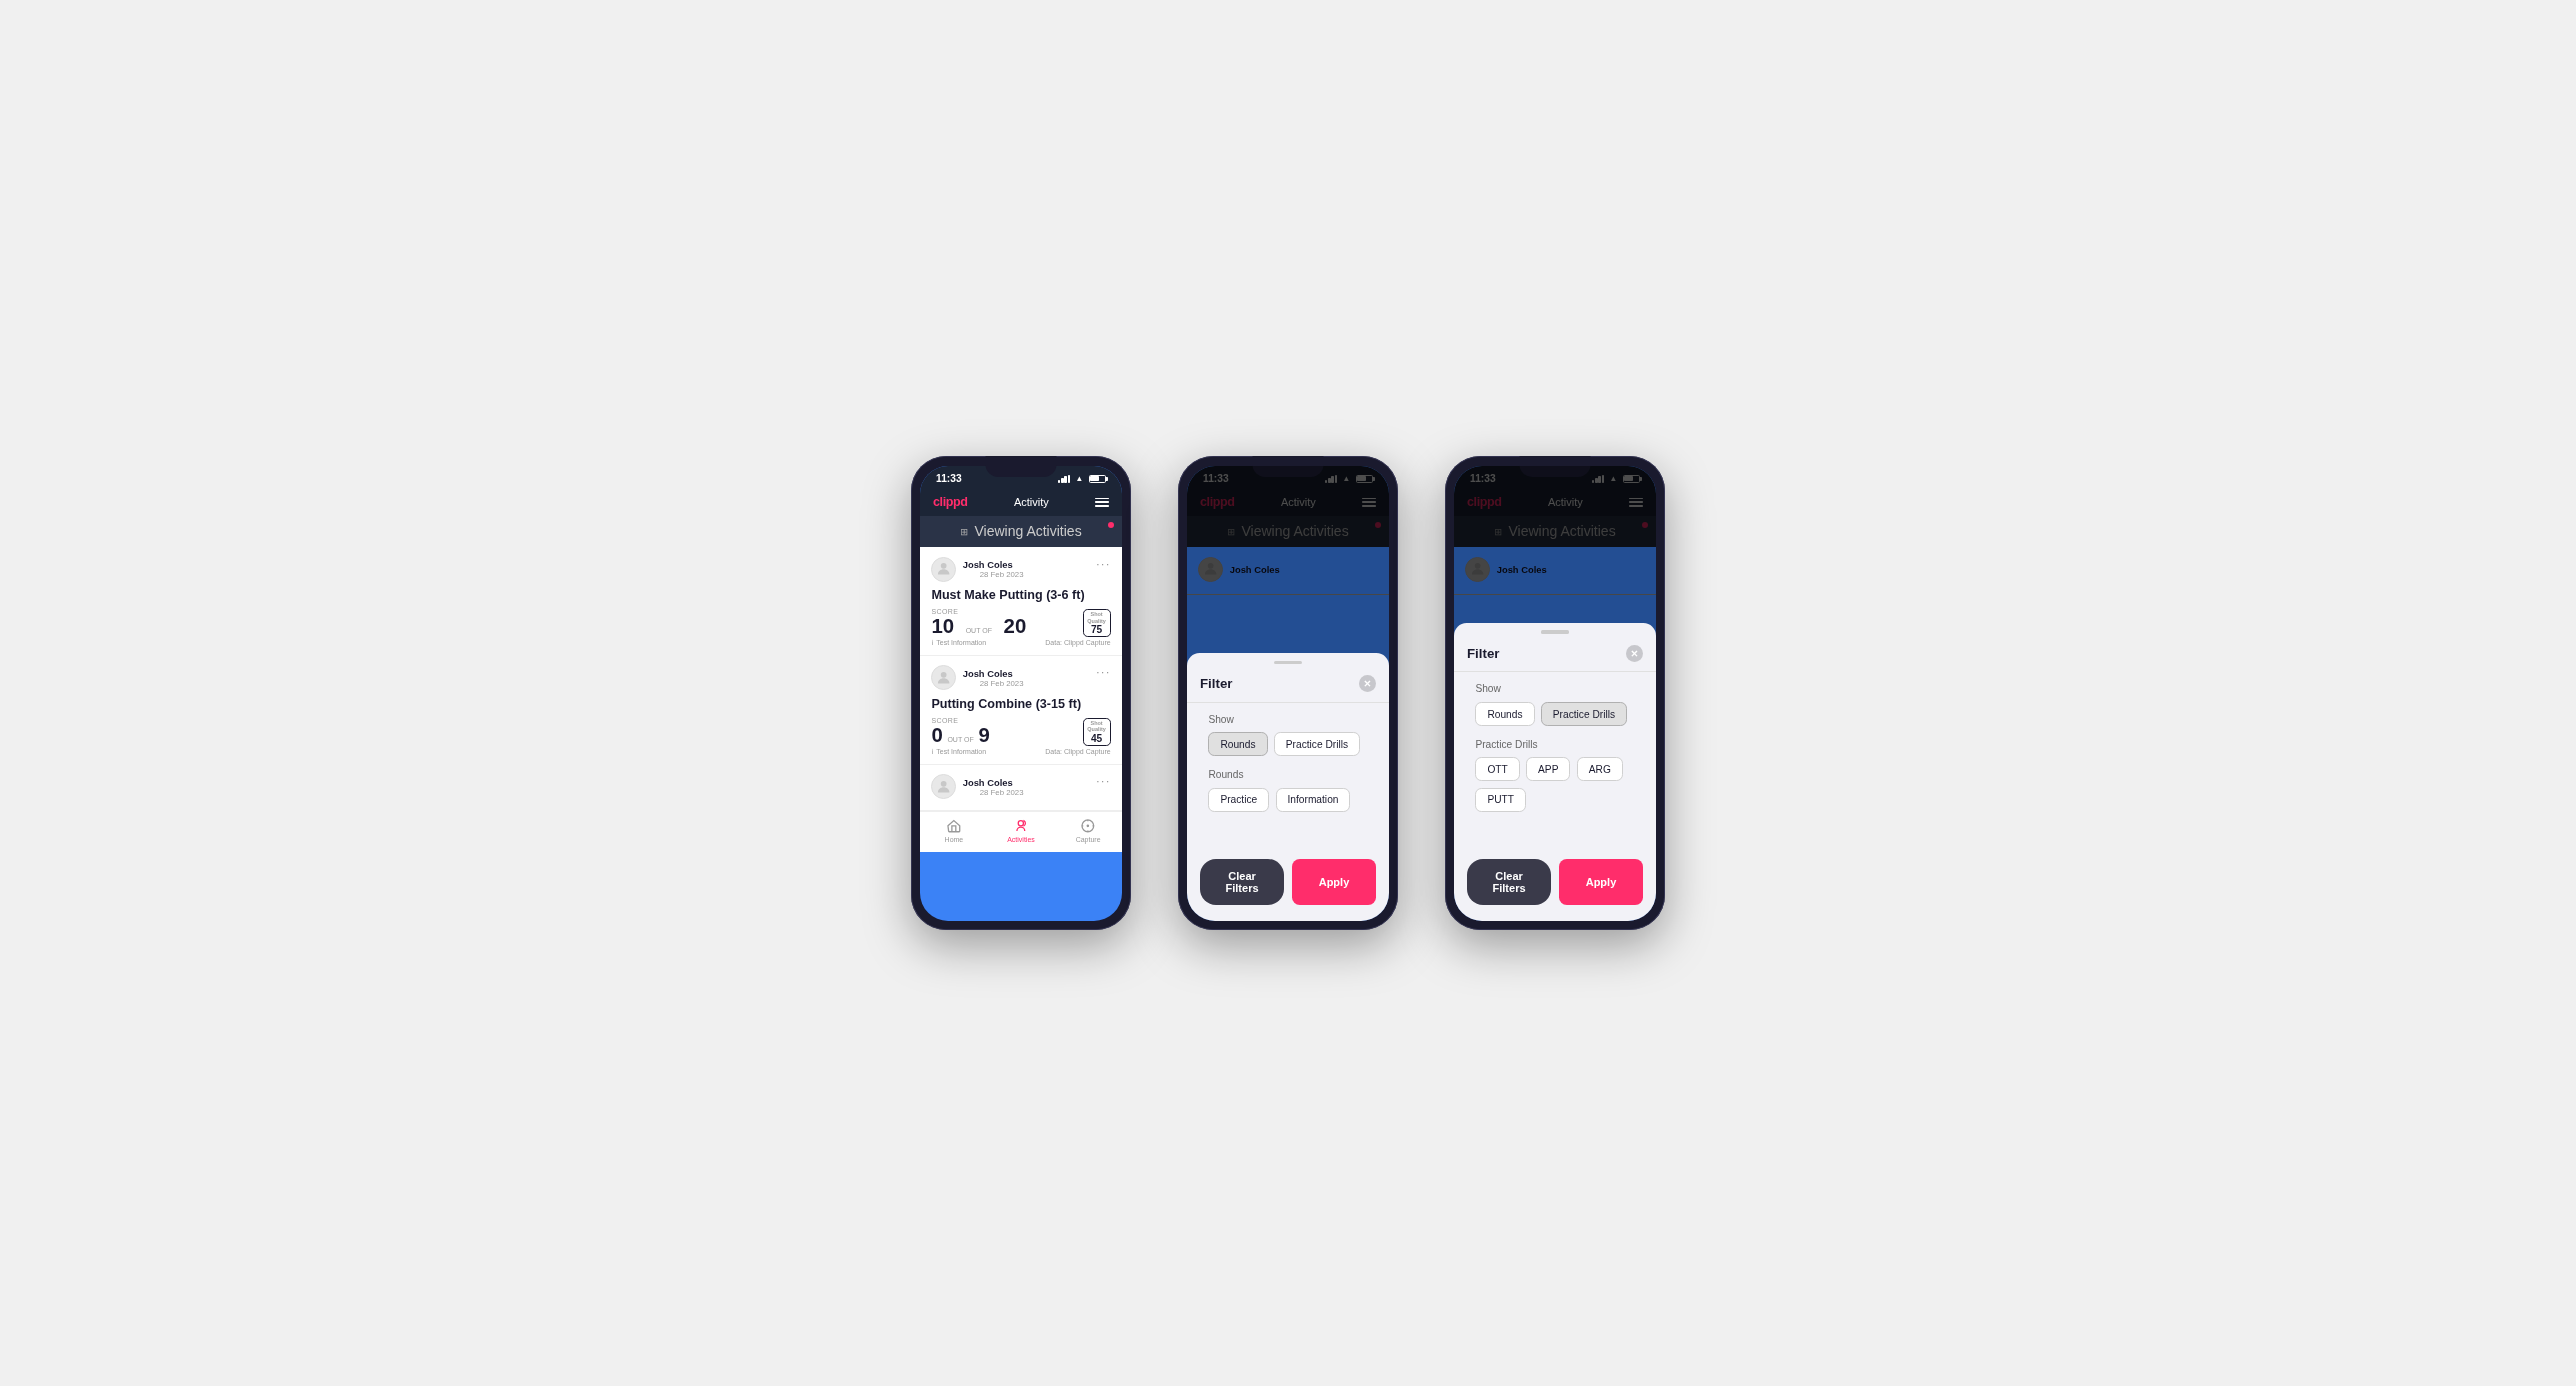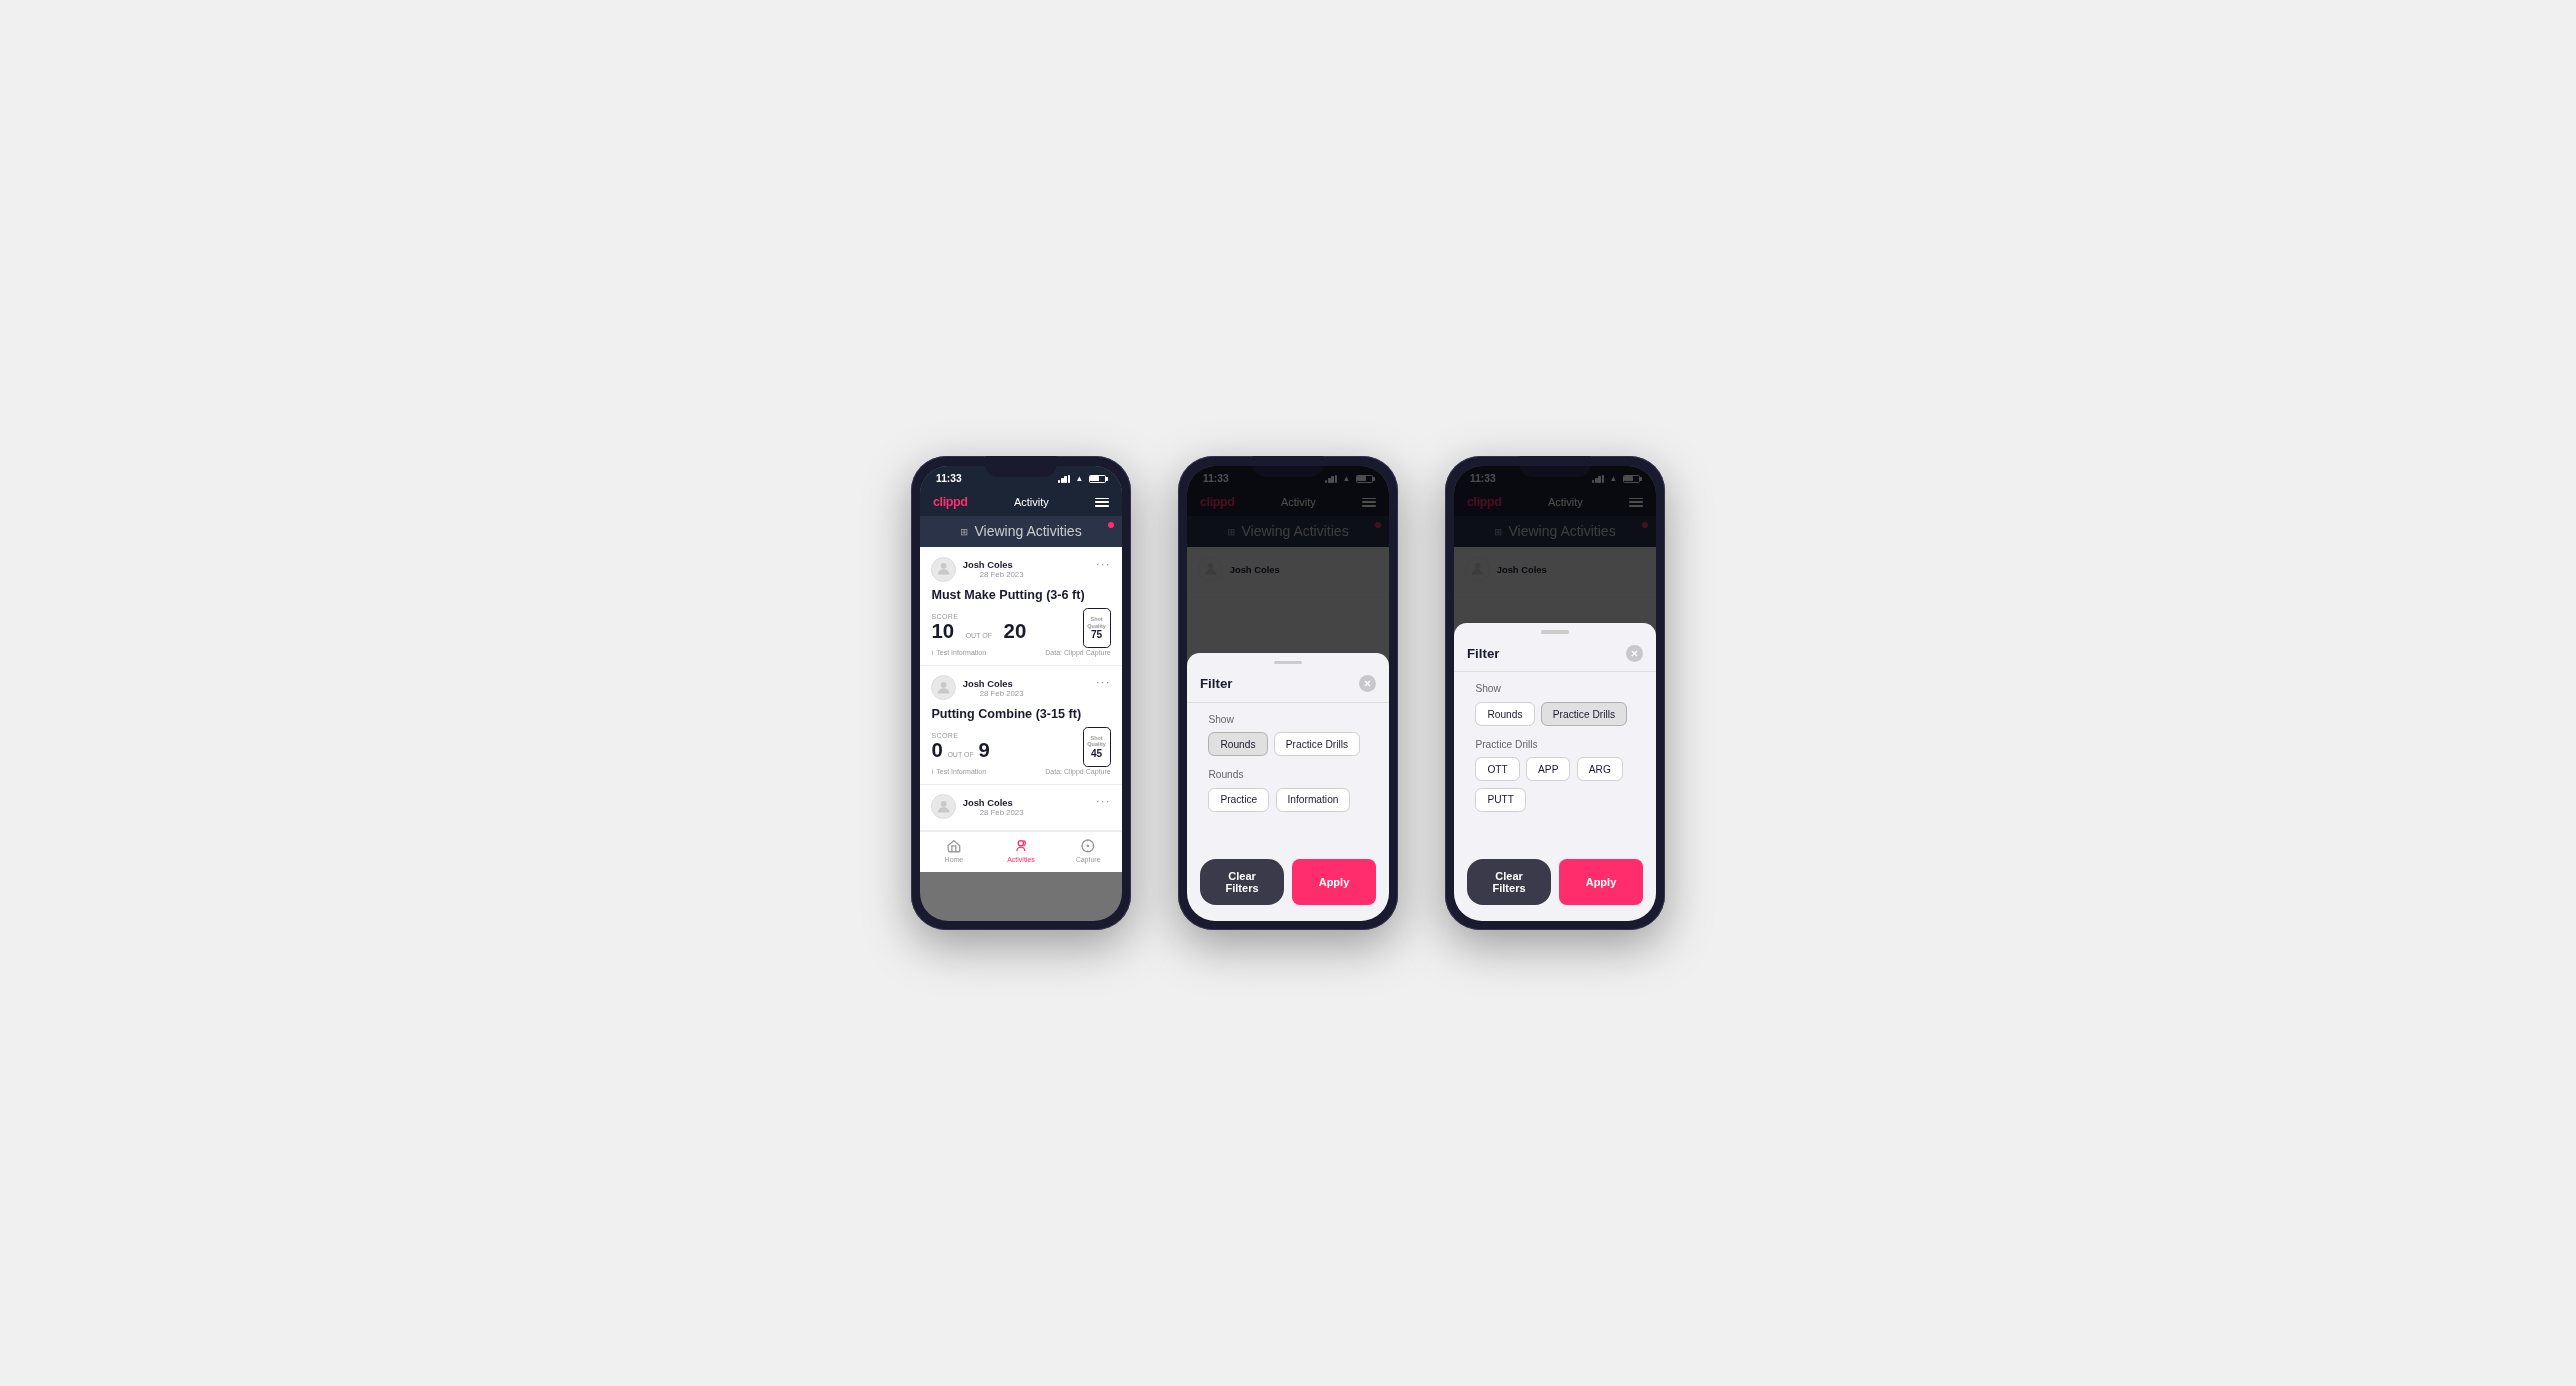--- a/index.html
+++ b/index.html
@@ -21,21 +21,21 @@
     
     .phone {
       width: 220px;
       background: #1a1a2e;
       border-radius: 35px;
       padding: 9.4px;
       box-shadow: 0 15.7px 47px rgba(0,0,0,0.35), inset 0 0 0 0.8px #3a3a5a;
       position: relative;
     }
     .phone-inner {
-      background: #737373;
+      background: #3b82f6;
       border-radius: 28px;
       overflow: hidden;
       position: relative;
       min-height: 455px;
     }
 
     
     .status-bar {
       background: #1c2536;
       display: flex;
@@ -112,21 +112,21 @@
     .avatar svg { width: 17.3px; height: 17.3px; }
     .user-name { font-size: 9.4px; font-weight: 600; color: #1a1a2e; }
     .user-date { font-size: 7.8px; color: #999; padding-left: 17px; }
     .three-dots { color: #999; font-size: 12.6px; cursor: pointer; letter-spacing: 0.8px; }
 
     .activity-title { font-size: 12.6px; font-weight: 700; color: #1a1a2e; margin-bottom: 6.3px; }
     .stat-label { font-size: 7px; color: #999; text-transform: uppercase; letter-spacing: 0.4px; }
     .stat-value { font-size: 20.4px; font-weight: 700; color: #1a1a2e; }
     .stat-outof { font-size: 7px; color: #999; text-transform: uppercase; margin: 0 1.6px; }
     .shot-quality-badge {
-      width: 28px; height: 40px; border-radius: 4.7px;
+      width: 28px; height: 28px; border-radius: 4.7px;
       border: 1.6px solid #1a1a2e;
       display: flex; align-items: center; justify-content: center;
       font-size: 10.2px; font-weight: 700; color: #1a1a2e;
       margin-left: auto;
     }
     .stats-container { display: flex; align-items: center; gap: 12.6px; }
     .card-footer {
       display: flex; justify-content: space-between; align-items: center;
       font-size: 7px; color: #999;
     }

